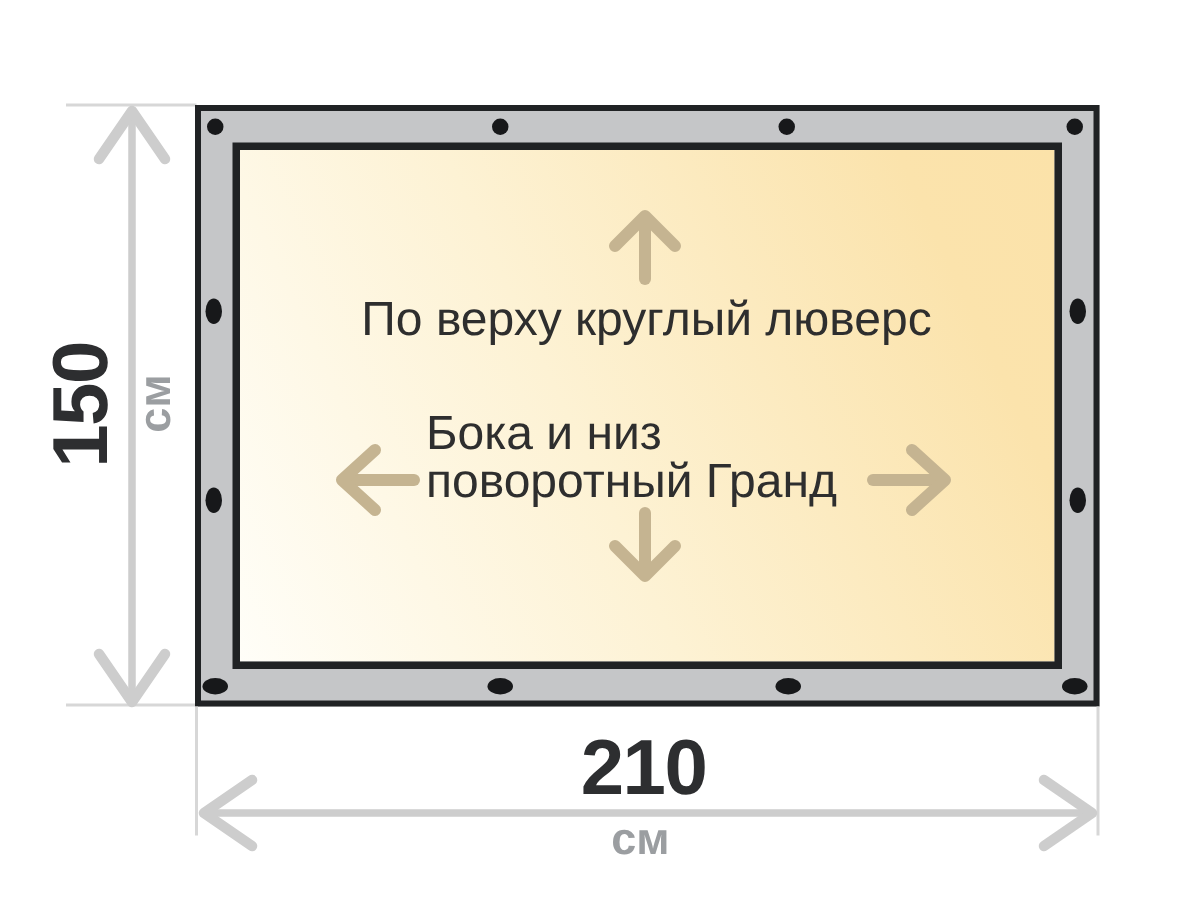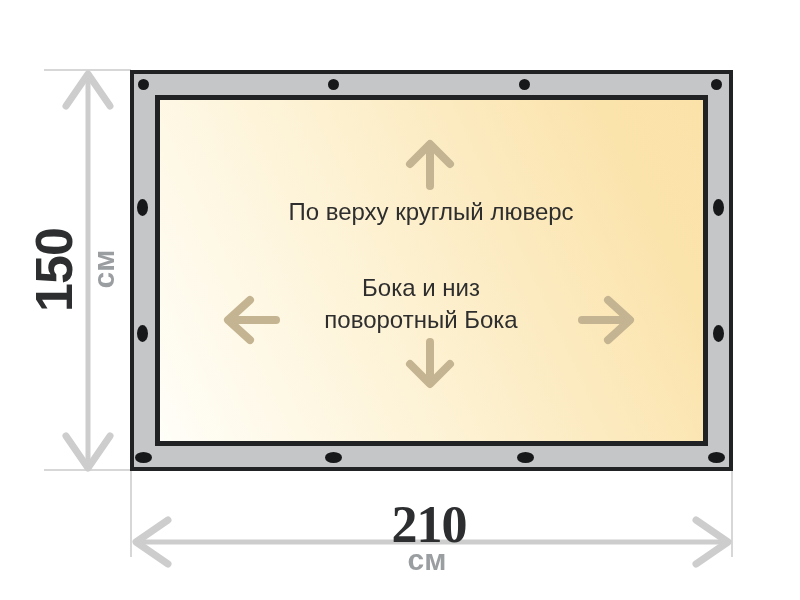--- a/index.html
+++ b/index.html
@@ -17,21 +17,21 @@
     background:linear-gradient(65deg,#fffef8 0%,#fdf2d4 42%,#fbe3ac 85%,#fbe2a9 100%);
   }
   
   .grommet{position:absolute;background:#17181a;border-radius:50%;}
   .g-circle{width:11px;height:11px;}
   .g-v{width:11px;height:17px;}
   .g-h{width:17px;height:11px;}
   
   .note{
     position:absolute;transform:translate(-50%,-50%);
-    color:#2e2e2e;font-size:24px;line-height:32px;text-align:center;white-space:nowrap;
+    color:#2e2e2e;font-size:32px;line-height:32px;text-align:left;white-space:nowrap;
   }
   .note-top{left:431px;top:212px;}
   .note-mid{left:421px;top:304px;}
   
   .tick{position:absolute;background:#d7d7d7;}
   .dim-arrow{position:absolute;}
   .dim-num{
     position:absolute;transform:translate(-50%,-50%);
     color:#2d2e30;font-size:52px;font-weight:700;letter-spacing:-1px;white-space:nowrap;
   }
@@ -93,28 +93,28 @@
     <polyline points="32,8 10,28 32,48" fill="none" stroke="#c5b491" stroke-width="8" stroke-linecap="round" stroke-linejoin="round"></polyline>
   </svg>
   <svg class="dim-arrow" style="left:576px;top:292px;" width="64" height="56" viewBox="0 0 64 56">
     <line x1="6" y1="28" x2="50" y2="28" stroke="#c5b491" stroke-width="8" stroke-linecap="round"></line>
     <polyline points="32,8 54,28 32,48" fill="none" stroke="#c5b491" stroke-width="8" stroke-linecap="round" stroke-linejoin="round"></polyline>
   </svg>
 
   <div class="note note-top">По верху круглый люверс</div>
   <div class="note note-mid">
     <div>Бока и низ</div>
-    <div>поворотный Бока</div>
+    <div>поворотный Гранд</div>
   </div>
 
   <div class="tick" style="left:130px;top:471px;width:2px;height:86px;"></div>
   <div class="tick" style="left:731px;top:471px;width:2px;height:86px;"></div>
 
   <svg class="dim-arrow" style="left:126px;top:514px;" width="612" height="56" viewBox="0 0 612 56">
     <line x1="12" y1="28" x2="600" y2="28" stroke="#cdcdcd" stroke-width="5"></line>
     <polyline points="42,6 10,28 42,50" fill="none" stroke="#cdcdcd" stroke-width="7" stroke-linecap="round" stroke-linejoin="round"></polyline>
     <polyline points="570,6 602,28 570,50" fill="none" stroke="#cdcdcd" stroke-width="7" stroke-linecap="round" stroke-linejoin="round"></polyline>
   </svg>
 
-  <div class="dim-num" style="left:429px;top:524px;font-family:Liberation Serif, serif;">210</div>
+  <div class="dim-num" style="left:429px;top:512px;">210</div>
   <div class="dim-unit" style="left:427px;top:560px;">см</div>
 
 </div>
 
 </body></html>

